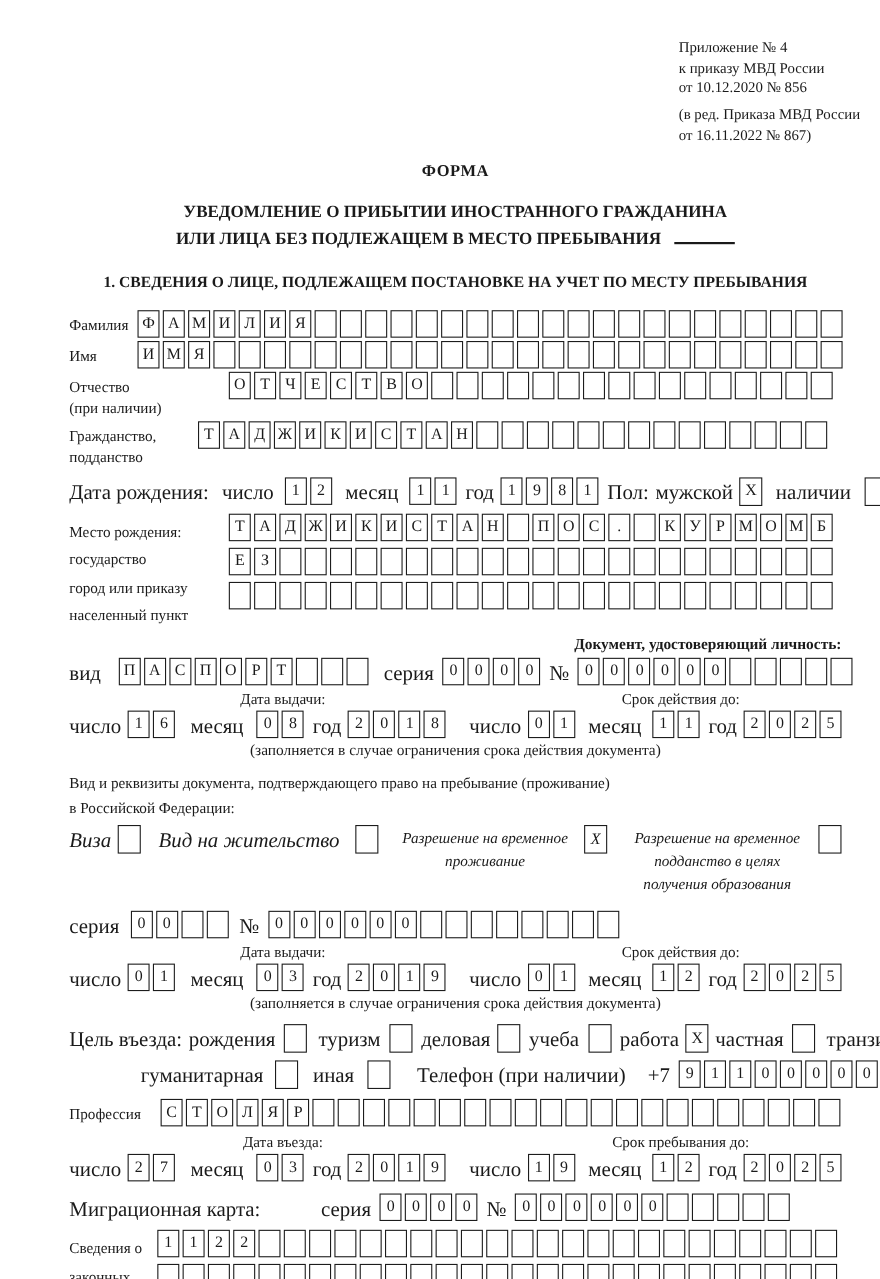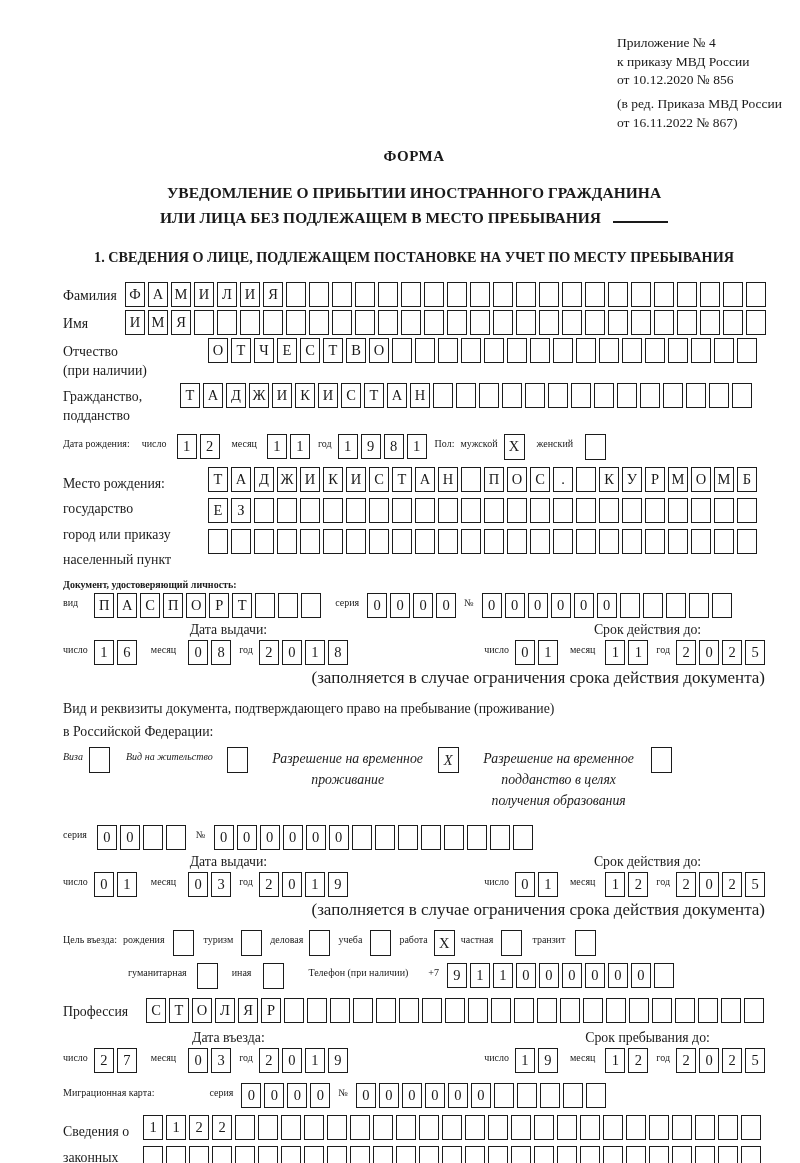--- a/index.html
+++ b/index.html
@@ -11,29 +11,29 @@
   .title{text-align:center;font-weight:bold;font-size:15.5px;line-height:1.6;margin-top:16px;}
   .blank{display:inline-block;width:55px;border-bottom:2px solid #1a1a1a;margin-left:12px;}
   .sec-head{font-weight:bold;font-size:14.2px;margin-top:18px;text-align:center;}
   .row{display:flex;align-items:flex-start;margin-top:3px;}
   .lbl{font-size:13.8px;line-height:1.38;flex:none;padding-top:4px;}
   .lbl.tall div{line-height:25.5px;}
   .lw62{width:62px}.lw117{width:117px}.lw145{width:145px}.lw80{width:80px}
   .cells{display:flex;gap:3px;flex:none;}
   .cell{box-sizing:border-box;flex:none;width:20px;height:25px;border:1.6px solid #1c1c1c;display:flex;align-items:center;justify-content:center;font-size:14.5px;background:#fff;}
   .checkbox .cell{width:21px;height:26px;}
-  .inline{font-size:10px;padding-top:4px;flex:none;}
+  .inline{font-size:19px;padding-top:4px;flex:none;}
   .g6{margin-left:6px}.g8{margin-left:8px}.g10{margin-left:10px}.g12{margin-left:12px}
   .g14{margin-left:14px}.g16{margin-left:16px}.g20{margin-left:20px}.g24{margin-left:24px}.g55{margin-left:55px}
   .mb6{margin-bottom:6px;}
-  .center-bold{text-align:left;font-weight:bold;font-size:10px;margin-top:6px;}
+  .center-bold{text-align:right;font-weight:bold;font-size:14px;margin-top:6px;}
   .duo{display:flex;justify-content:space-between;margin-top:4px;}
   .dg-head{font-size:13.8px;text-align:center;padding-left:46px;}
   .dg-row{display:flex;align-items:flex-start;margin-top:2px;}
-  .note-right{text-align:right;font-size:17px;margin-top:3px;}
+  .note-right{text-align:center;font-size:14px;margin-top:3px;}
   .para{font-size:13.8px;line-height:1.65;margin-top:10px;}
   .opts{display:flex;align-items:flex-start;margin-top:4px;}
   .opt{display:flex;align-items:flex-start;font-style:italic;}
   .opt-label{display:inline-block;text-align:center;font-size:13.8px;line-height:1.5;padding-top:2px;}
   .w160{width:160px}.w168{width:168px}
 </style>
 </head>
 <body>
 
 <div class="page">
@@ -209,21 +209,21 @@
         <span class="cell">1</span>
         <span class="cell">9</span>
         <span class="cell">8</span>
         <span class="cell">1</span>
       </span>
     <span class="inline g8">Пол:</span>
     <span class="inline g6">мужской</span>
     <span class="cells checkbox g6">
         <span class="cell">X</span>
       </span>
-    <span class="inline g12">женский</span>
+    <span class="inline g12">наличии</span>
     <span class="cells checkbox g12">
         <span class="cell"></span>
       </span>
   </div>
 
   <div class="row" style="margin-top:7px">
     <div class="lbl lw145 tall">
       <div>Место рождения:</div>
       <div>государство</div>
       <div>город или приказу</div>

